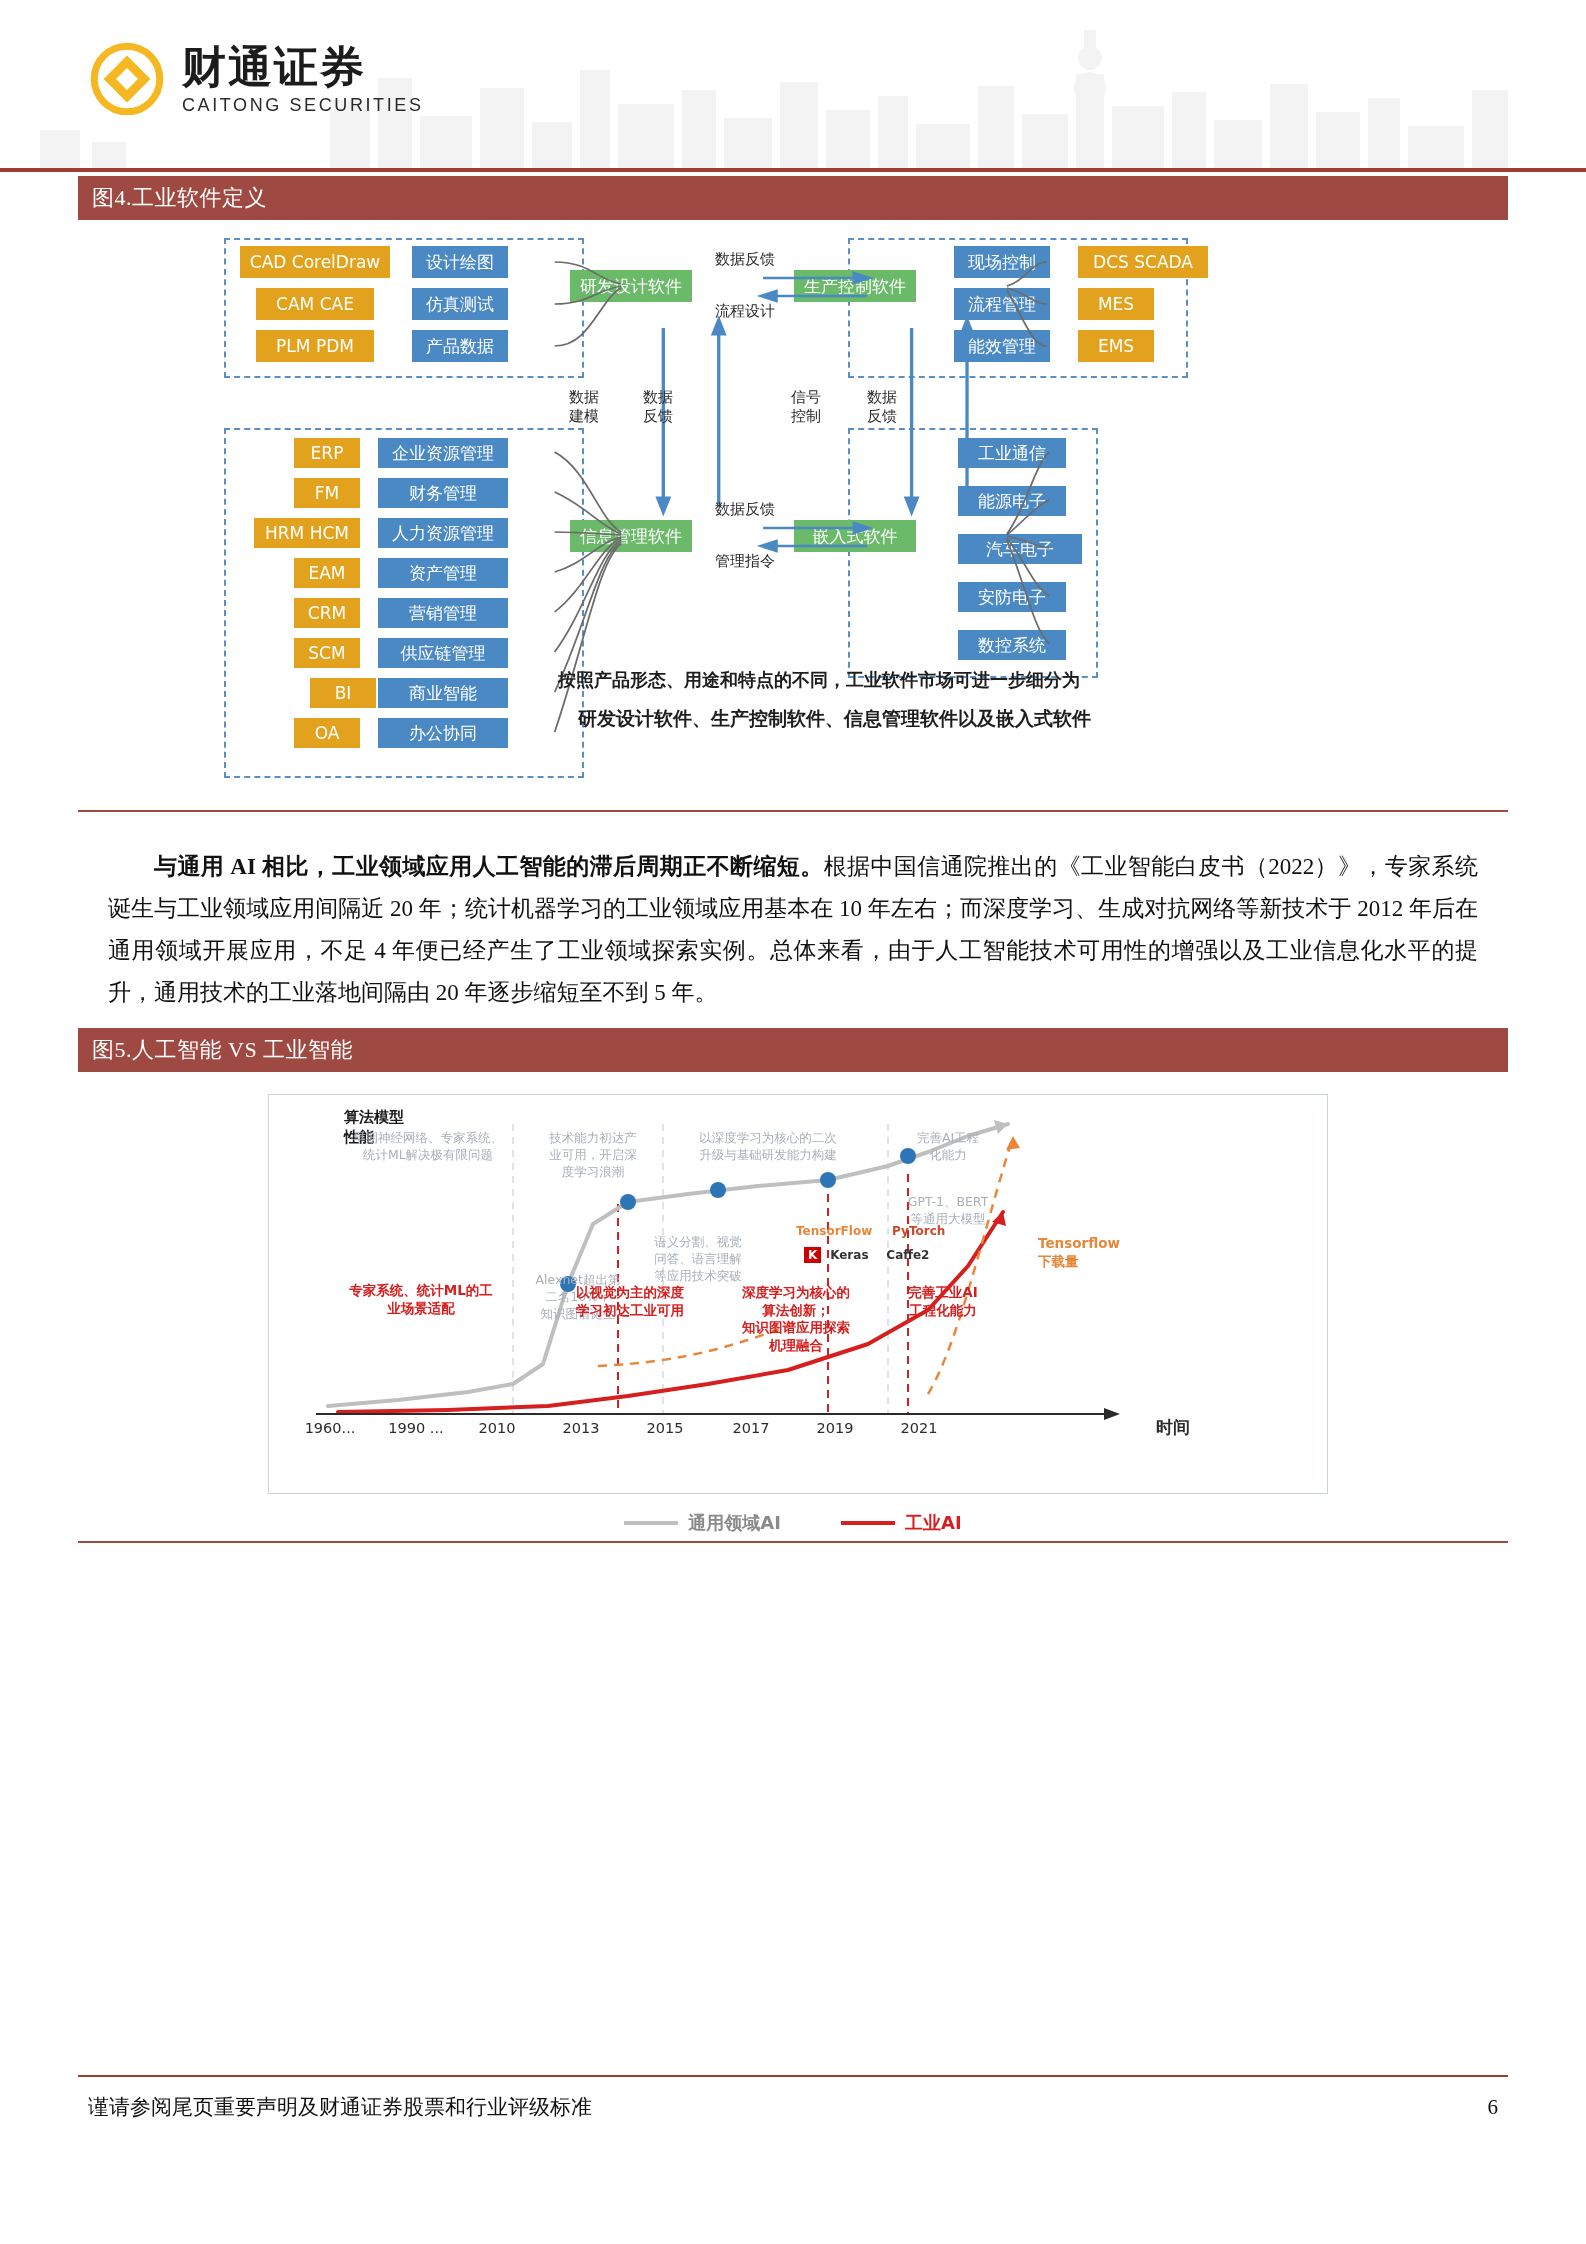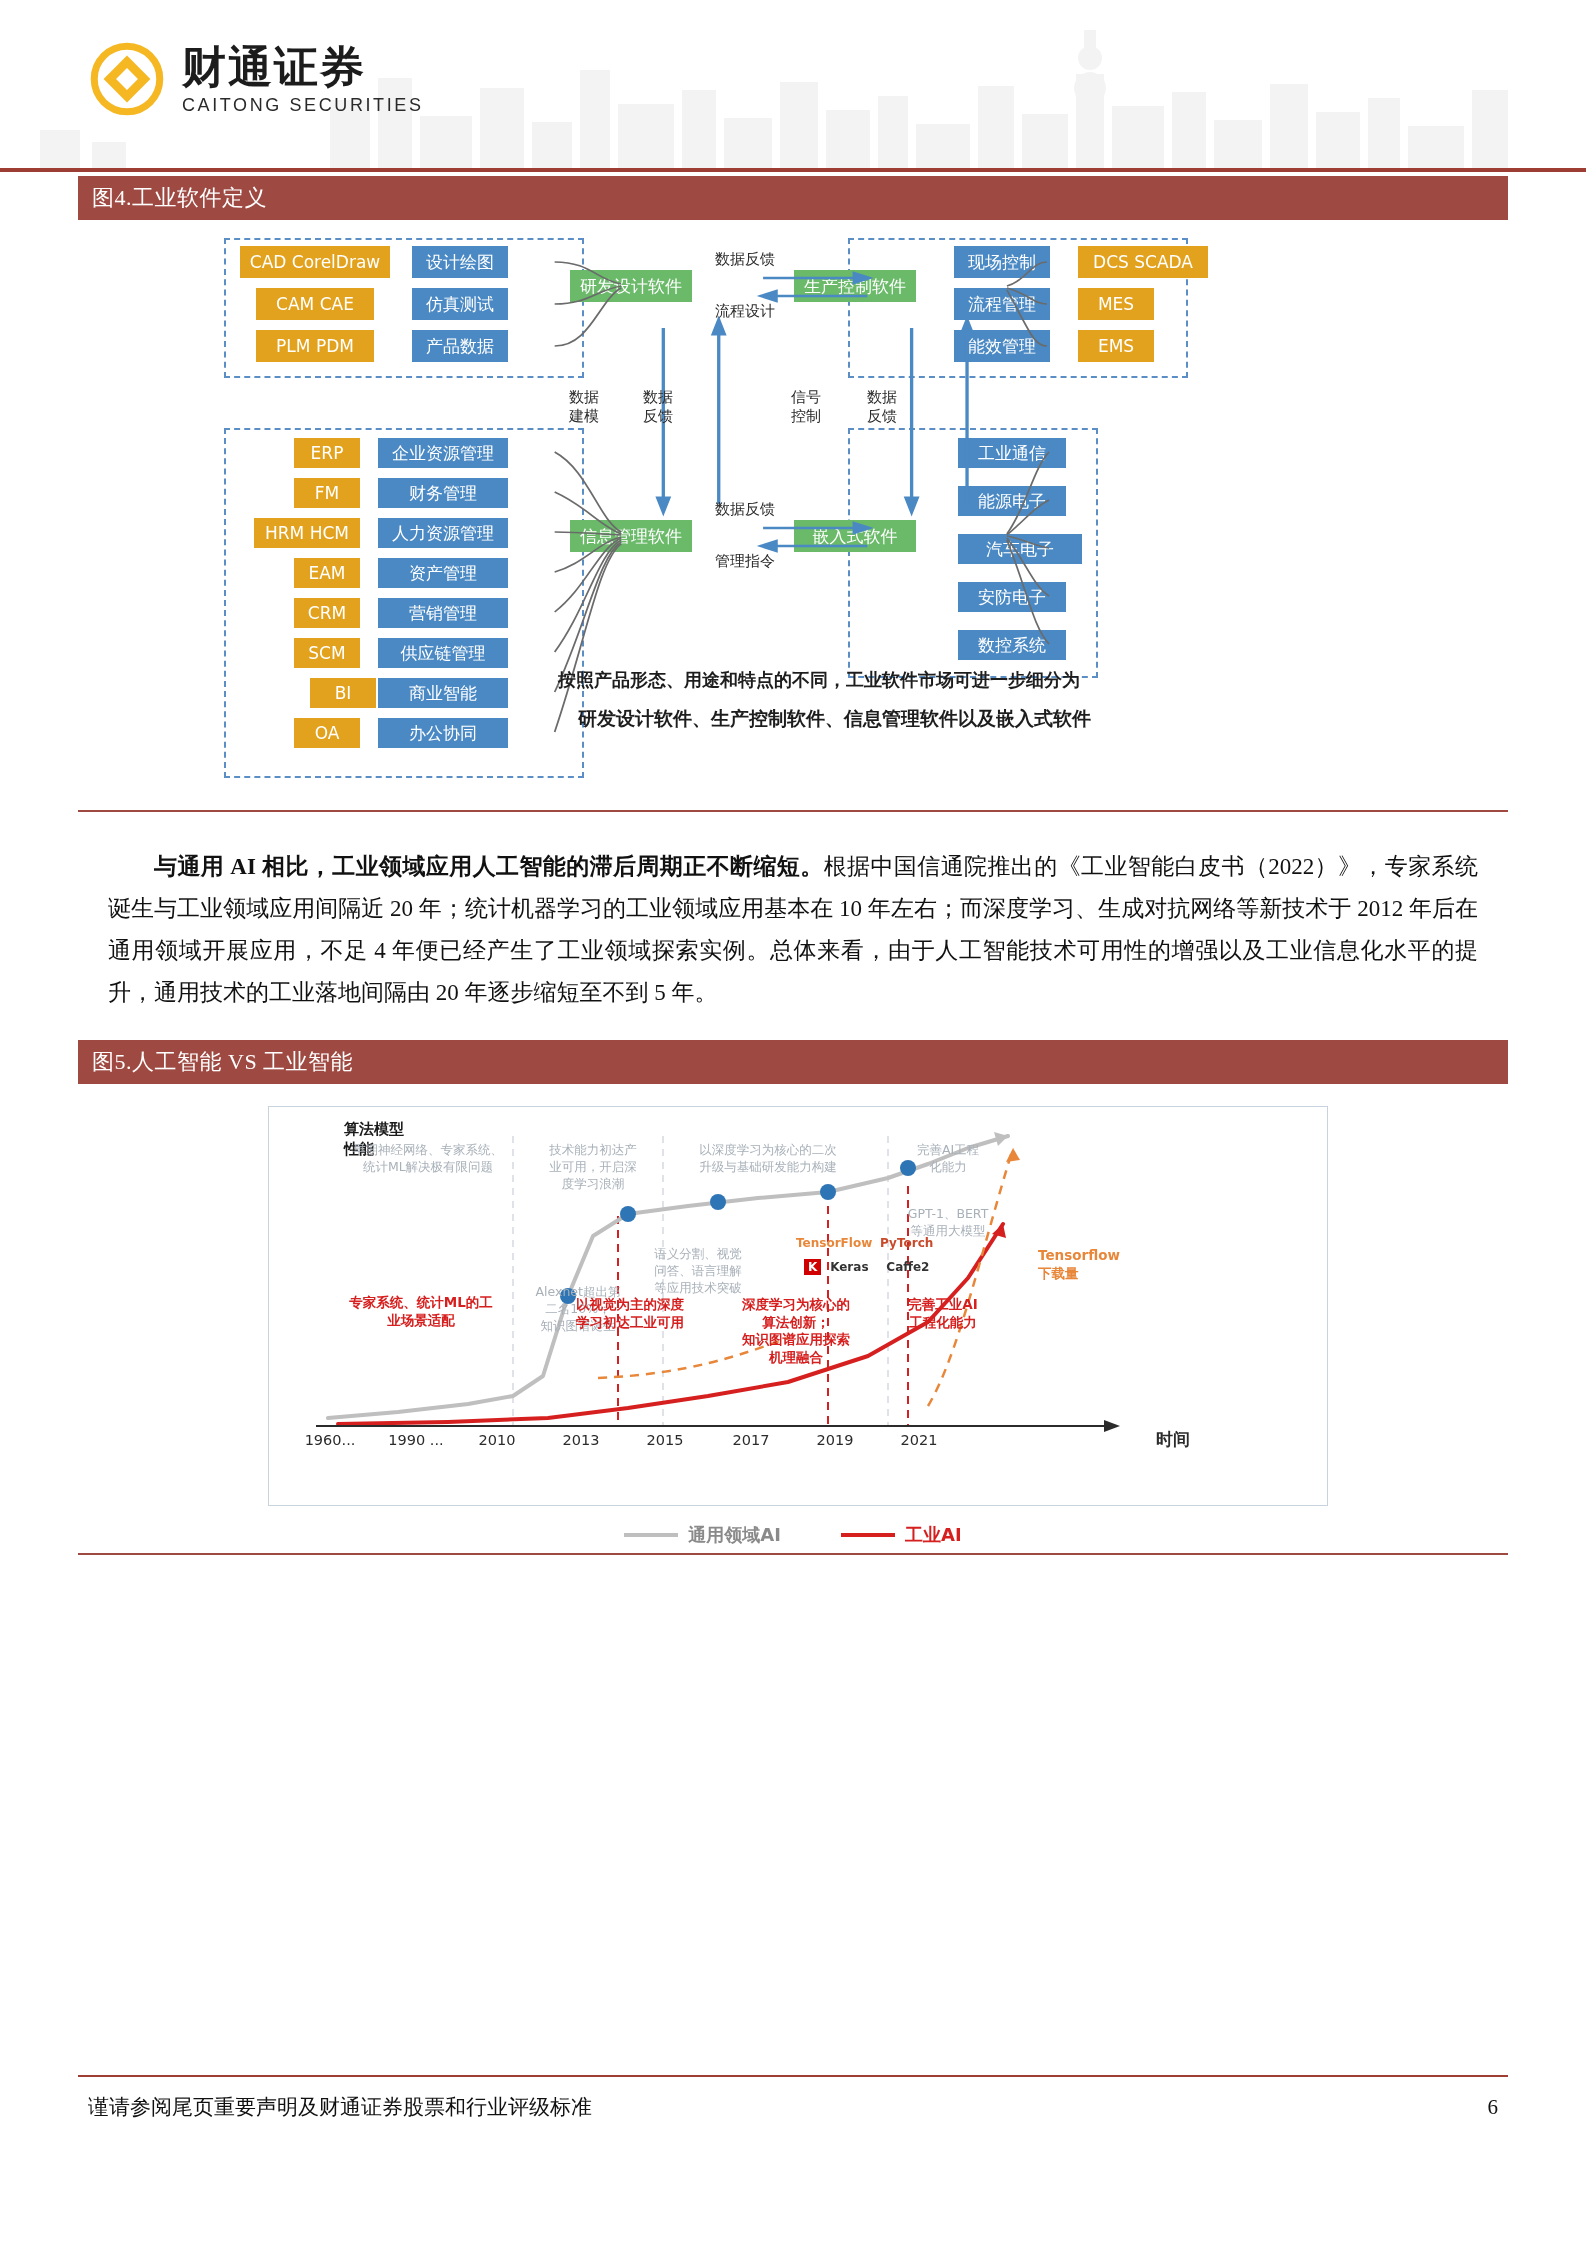--- a/index.html
+++ b/index.html
@@ -386,21 +386,21 @@
       <div class="arrow-lbl" style="left:612px; top:280px; width:110px;">数据反馈</div>
       <div class="arrow-lbl" style="left:612px; top:332px; width:110px;">管理指令</div>
 
       <div class="footnote-1" style="left:480px; top:448px;">按照产品形态、用途和特点的不同，工业软件市场可进一步细分为</div>
       <div class="footnote-2" style="left:500px; top:486px;">研发设计软件、生产控制软件、信息管理软件以及嵌入式软件</div>
     </div>
   </div>
 
   <div class="para"><b>与通用 AI 相比，工业领域应用人工智能的滞后周期正不断缩短。</b><span>根据中国信通院推出的《工业智能白皮书（2022）》，专家系统诞生与工业领域应用间隔近 20 年；统计机器学习的工业领域应用基本在 10 年左右；而深度学习、生成对抗网络等新技术于 2012 年后在通用领域开展应用，不足 4 年便已经产生了工业领域探索实例。总体来看，由于人工智能技术可用性的增强以及工业信息化水平的提升，通用技术的工业落地间隔由 20 年逐步缩短至不到 5 年。</span></div>
 
-  <div class="fig-bar" style="margin-top:26px;">图5.人工智能 VS 工业智能</div>
+  <div class="fig-bar" style="margin-top:14px;">图5.人工智能 VS 工业智能</div>
   <div class="fig-box">
     <div class="chart-outer">
 
       <div class="chart-frame"></div>
 
       <div class="ylabel" style="left:266px; top:22px;">
         <span>算法模型</span><br>
         <span>性能</span>
       </div>
 
@@ -445,21 +445,21 @@
       <div class="ann" style="left:450px; top:44px; width:130px;">技术能力初达产<br>业可用，开启深<br>度学习浪潮</div>
       <div class="ann" style="left:590px; top:44px; width:200px;">以深度学习为核心的二次<br>升级与基础研发能力构建</div>
       <div class="ann" style="left:810px; top:44px; width:120px;">完善AI工程<br>化能力</div>
 
       <div class="ann" style="left:440px; top:186px; width:120px;">Alexnet超出第<br>二名10%；<br>知识图谱诞生</div>
       <div class="ann" style="left:560px; top:148px; width:120px;">语义分割、视觉<br>问答、语言理解<br>等应用技术突破</div>
       <div class="ann" style="left:810px; top:108px; width:120px;">GPT-1、BERT<br>等通用大模型</div>
 
       <div class="logos-tf" style="left:718px; top:138px;">
         <span style="color:#e8873a; font-weight:bold;">TensorFlow</span>
-        <span style="color:#c94a2b; font-weight:bold; margin-left:4px;">PyTorch</span>
+        <span style="color:#c94a2b; font-weight:bold; margin-left:16px;">PyTorch</span>
       </div>
       <div class="logos-tf" style="left:726px; top:162px;">
         <span style="background:#d00000; color:#fff; padding:1px 4px; font-weight:bold;">K</span>
         <span style="color:#333; font-weight:bold; margin-left:5px;">Keras</span>
         <span style="color:#333; font-weight:bold; margin-left:14px;">Caffe2</span>
       </div>
 
       <div class="ann-orange" style="left:960px; top:148px; width:140px; text-align:left;">Tensorflow<br>下载量</div>
 
       <div class="ann-red" style="left:248px; top:196px; width:190px;">专家系统、统计ML的工<br>业场景适配</div>

